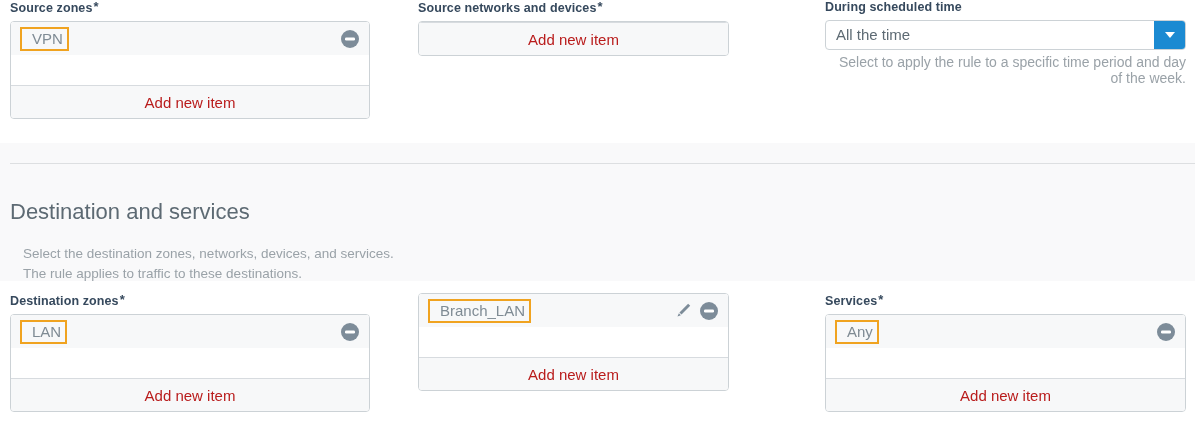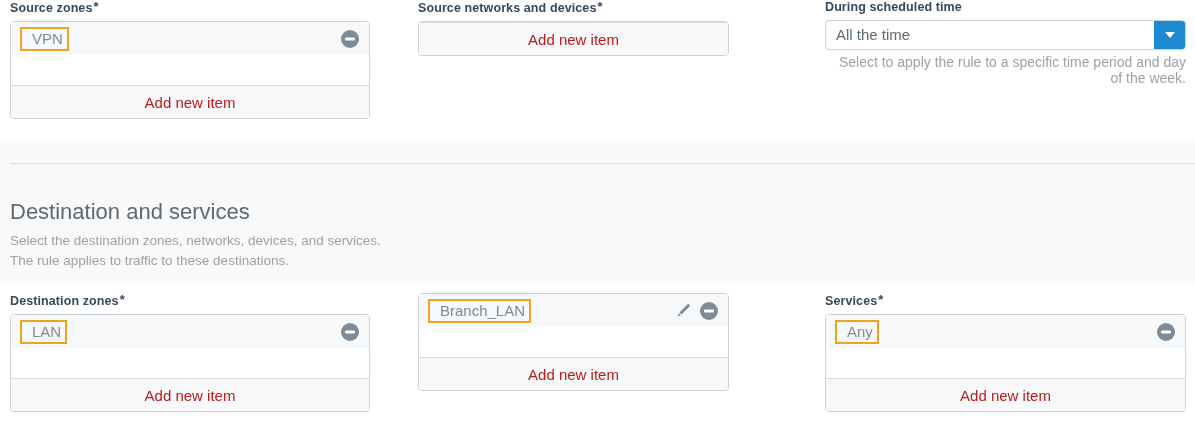--- a/index.html
+++ b/index.html
@@ -183,21 +183,21 @@
     line-height: 26px;
     margin: 0;
     white-space: nowrap;
   }
   .section-desc {
     position: absolute;
     left: 10px;
     font-size: 13.5px;
     line-height: 20px;
     color: #9aa2a8;
-    margin: 0;
+    margin: 13px;
     text-align: center;
   }
 </style>
 </head>
 <body>
 
 <div class="row" style="top:0;height:130px;">
 
   <div class="col col-1">
     <div class="field-label">

